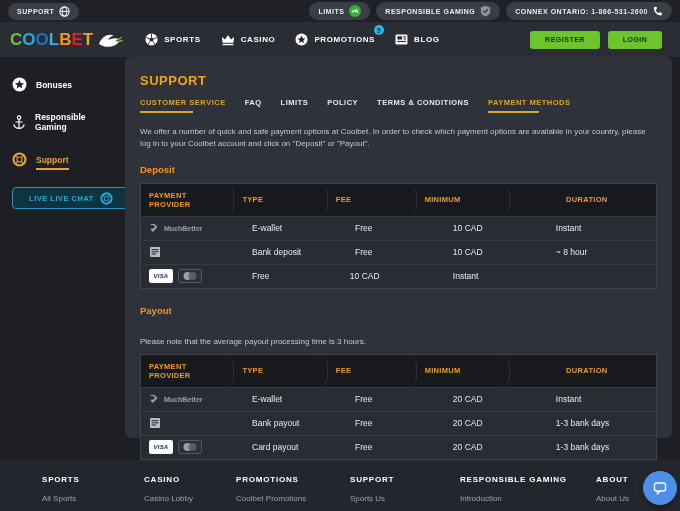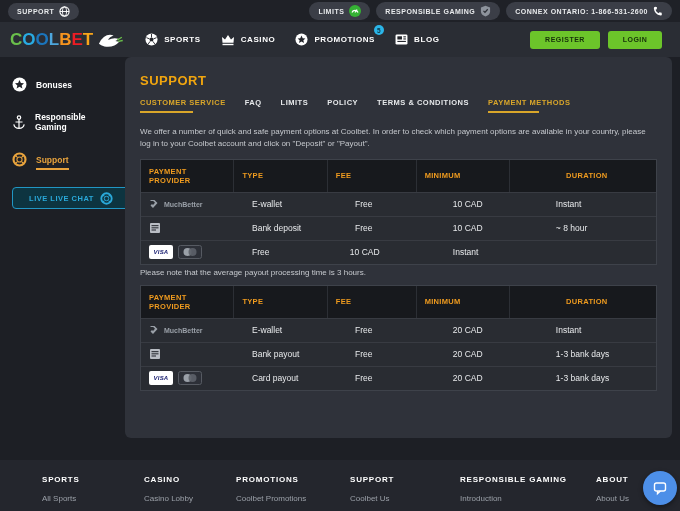--- a/index.html
+++ b/index.html
@@ -79,29 +79,29 @@
   .page-title { font-size:13px; font-weight:800; letter-spacing:.5px; color:#f0a50f; }
   .tabs { display:flex; gap:19px; margin-top:10px; }
   .tab {
     font-size:7.5px; font-weight:bold; letter-spacing:.5px;
     color:#e6e8ea; cursor:pointer;
   }
   .tab.highlight { color:#d9a62a; }
   .tab.highlight::after { content:""; display:block; width:62%; height:2px; background:#d9a62a; margin-top:4px; }
   .intro { margin-top:13px; font-size:8px; line-height:1.55; color:#c6c9ce; max-width:512px; }
   .section-heading { margin-top:13px; font-size:9.5px; font-weight:bold; color:#f7941d; }
-  .note { margin-top:3px; font-size:8px; color:#c6c9ce; }
+  .note { margin-top:21px; font-size:8px; color:#c6c9ce; }
   
   .ptable { margin-top:8px; border:1px solid #3e424a; }
   .trow { display:flex; align-items:stretch; }
   .trow.head { background:#17191d; }
   .trow.body { background:#292c32; border-top:1px solid #383b42; }
   .tcell {
     padding:7px 8px; display:flex; align-items:center;
-    font-size:8.5px; color:#e8eaec;
+    font-size:8.5px; color:#e8eaec;border-radius:10px;
   }
   .trow.head .tcell {
     font-size:7.5px; font-weight:800; letter-spacing:.3px; color:#ef9b1f;
     border-right:1px solid #2c2f35;
   }
   .trow.head .tcell:last-child { border-right:none;margin-left:48px; }
   .c1{width:20%}.c2{width:20%}.c3{width:19%}.c4{width:20%}.c5{width:21%}
   .trow.body { height:24px; }
   .provider { gap:5px; }
   .mb-label { font-size:7px; font-weight:bold; color:#9aa0a8; }
@@ -290,20 +290,21 @@
       <div class="tab highlight">CUSTOMER SERVICE</div>
       <div class="tab">FAQ</div>
       <div class="tab">LIMITS</div>
       <div class="tab">POLICY</div>
       <div class="tab">TERMS &amp; CONDITIONS</div>
       <div class="tab highlight">PAYMENT METHODS</div>
     </div>
 
     <div class="intro">We offer a number of quick and safe payment options at Coolbet. In order to check which payment options are available in your country, please log in to your Coolbet account and click on "Deposit" or "Payout".</div>
 
+    <div class="section-heading">Deposit</div>
 
     <div class="ptable">
       <div class="trow head">
         <div class="tcell c1">PAYMENT PROVIDER</div>
         <div class="tcell c2">TYPE</div>
         <div class="tcell c3">FEE</div>
         <div class="tcell c4">MINIMUM</div>
         <div class="tcell c5">DURATION</div>
       </div>
       <div class="trow body">
@@ -346,20 +347,21 @@
                 <circle cx="14.5" cy="7" r="4" fill="#5c6169" fill-opacity="0.92"></circle>
               </svg>
           </span>
         </div>
         <div class="tcell c3">Free</div>
         <div class="tcell c4">10 CAD</div>
         <div class="tcell c5">Instant</div>
       </div>
     </div>
 
+    <div class="section-heading" style="margin-top:16px;">Payout</div>
     <div class="note">Please note that the average payout processing time is 3 hours.</div>
 
     <div class="ptable">
       <div class="trow head">
         <div class="tcell c1">PAYMENT PROVIDER</div>
         <div class="tcell c2">TYPE</div>
         <div class="tcell c3">FEE</div>
         <div class="tcell c4">MINIMUM</div>
         <div class="tcell c5">DURATION</div>
       </div>
@@ -421,21 +423,21 @@
   <div class="fcol fc2">
     <div class="fhead">CASINO</div>
     <div class="flink">Casino Lobby</div>
   </div>
   <div class="fcol fc3">
     <div class="fhead">PROMOTIONS</div>
     <div class="flink">Coolbet Promotions</div>
   </div>
   <div class="fcol fc4">
     <div class="fhead">SUPPORT</div>
-    <div class="flink">Coolbet Us</div>
+    <div class="flink">Sports Us</div>
   </div>
   <div class="fcol fc5">
     <div class="fhead">RESPONSIBLE GAMING</div>
     <div class="flink">Introduction</div>
   </div>
   <div class="fcol fc6">
     <div class="fhead">ABOUT</div>
     <div class="flink">About Us</div>
   </div>
 </div>

